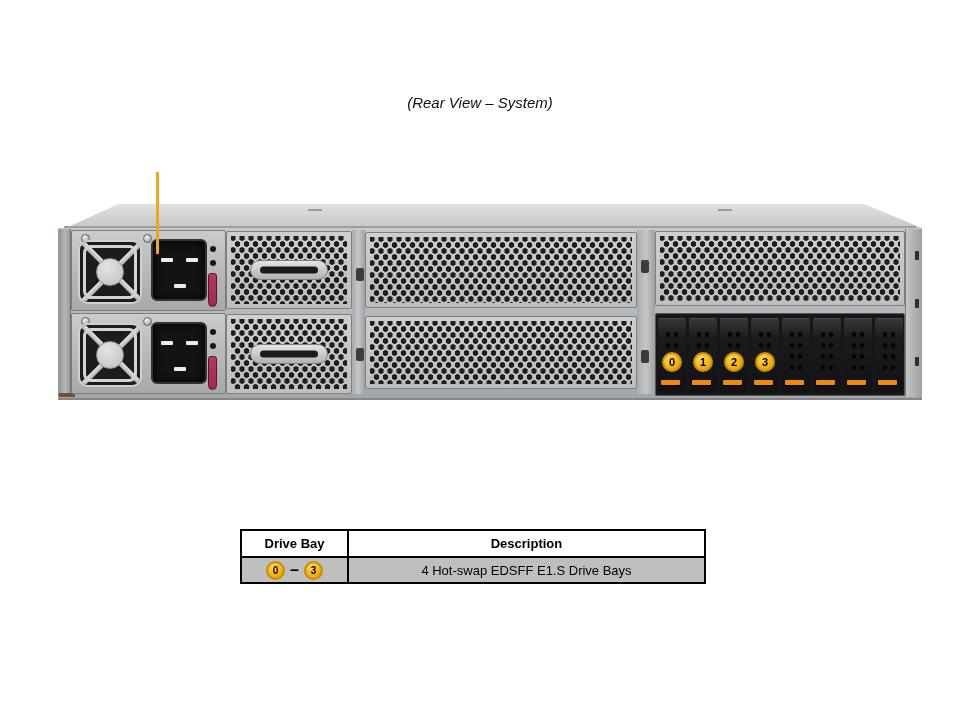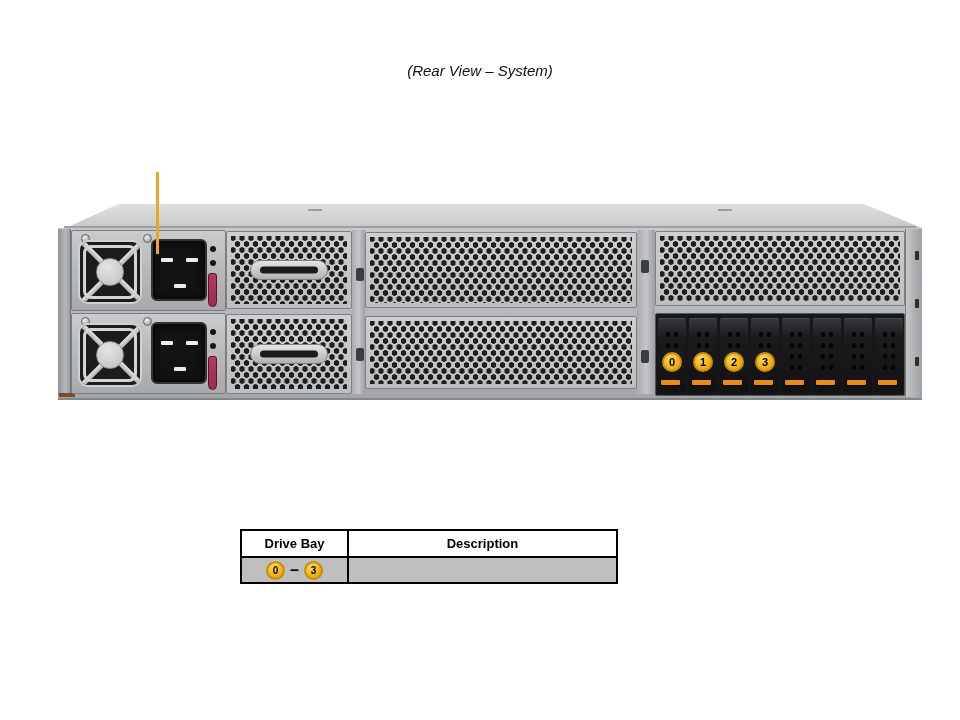--- a/index.html
+++ b/index.html
@@ -1,21 +1,21 @@
 <!DOCTYPE html>
 <html style="--callout-line: #F0A51E; --badge-fill: #F2B318; --badge-border: #C98F00; --latch-orange: #EE8A0F; --psu-tab: #9B2C50; --table-row-bg: #BFBFBF;"><head>
 <meta charset="utf-8">
 <style>
   * { margin:0; padding:0; box-sizing:border-box; }
   html,body { background:#fff; }
   .page { position:relative; width:960px; height:720px; background:#fff; overflow:hidden;
           font-family:"Liberation Sans", sans-serif; color:#000; }
 
   
-  .fig-title { position:absolute; top:62px; left:0; width:100%; text-align:center;
+  .fig-title { position:absolute; top:94px; left:0; width:100%; text-align:center;
                font-size:15px; font-style:italic; color:#111; }
   .callout-label { position:absolute; top:135px; left:28px; width:262px; text-align:center;
                    font-size:15px; line-height:19px; }
   .callout-line { position:absolute; left:156px; top:172px; width:3px; height:82px;
                   background:var(--callout-line); z-index:6; }
 
   
   .chassis { position:absolute; left:58px; top:204px; width:864px; height:196px; }
   .chassis-top { position:absolute; left:0; top:0; width:864px; height:24px;
                  background:linear-gradient(180deg,#dfe1e1,#c6c8c8);
@@ -107,21 +107,21 @@
                color:#000; font-size:11px; font-weight:bold; }
   .bay .num-badge { position:absolute; left:50%; top:33px; transform:translateX(-50%); z-index:3; }
   .latch { position:absolute; left:3px; bottom:8px; width:19px; height:5px;
            background:var(--latch-orange); border-radius:1px; box-shadow:0 1px 1px rgba(0,0,0,.6); }
   .end-bracket { position:absolute; left:847px; top:1px; width:17px; height:168px;
                  background:linear-gradient(90deg,#c4c6c8,#9da0a2);
                  border-left:1px solid #77797b; }
   .bracket-slot { position:absolute; left:9px; width:4px; height:9px; background:#2c2e30; border-radius:1px; }
 
   
-  .drive-table { position:absolute; left:240px; top:529px; width:378px;
+  .drive-table { position:absolute; left:240px; top:529px; width:466px;
                  border:2px solid #000; background:#fff; }
   .t-row { display:flex; align-items:stretch; }
   .t-row.data { background:var(--table-row-bg); border-top:2px solid #000; }
   .t-cell { display:flex; align-items:center; justify-content:center; font-size:13px; }
   .t-cell.c1 { width:107px; border-right:2px solid #000; }
   .t-cell.c2 { flex:1; }
   .t-row.header .t-cell { font-weight:bold; height:25px; }
   .t-row.data .t-cell { height:24px; }
   .range-dash { font-weight:900; font-size:16px; margin:0 5px; line-height:1; }
   .t-cell .num-badge { width:19px; height:19px; font-size:10px; }
@@ -254,16 +254,17 @@
     <div class="t-row header">
       <div class="t-cell c1">Drive Bay</div>
       <div class="t-cell c2">Description</div>
     </div>
     <div class="t-row data">
       <div class="t-cell c1">
         <span class="num-badge">0</span>
         <span class="range-dash">–</span>
         <span class="num-badge">3</span>
       </div>
+      <div class="t-cell c2">4 Hot-swap EDSFF E1.S Drive Bays</div>
     </div>
   </div>
 
 </div>
 
 </body></html>

